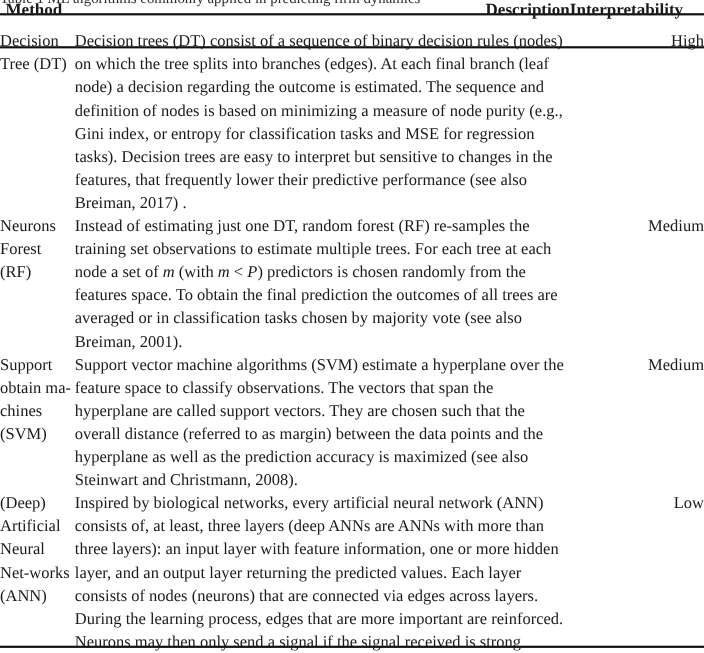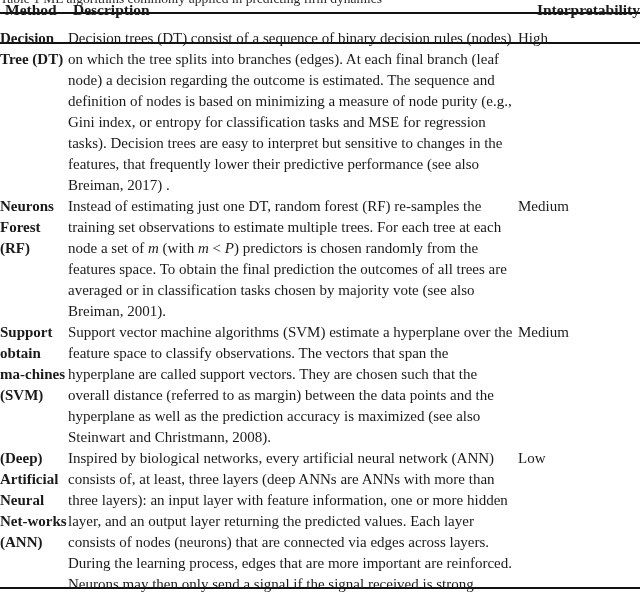--- a/index.html
+++ b/index.html
@@ -72,42 +72,41 @@
 
   thead th {
     font-weight: bold;
     font-size: 15.5px;
     line-height: 20px;
     padding-top: 17px;
     padding-bottom: 5px;
     text-align: left;
   }
   thead th.th-method { padding-left: 5px; }
-  thead th.th-desc   { padding-left: 5px; }
-  thead th.th-interp { text-align: right; padding-right: 0; }
+  thead th.th-desc   { padding-left: 5px; text-align: right; }
+  thead th.th-interp { text-align: left; padding-right: 16px; }
 
   tbody tr td {
     font-size: 15px;
     line-height: 21px;
   }
   tbody tr:first-child td { padding-top: 8px; }
 
   td.cell-method {
     padding-left: 5px;
     padding-right: 2px;
     word-break: break-word;
     hyphens: manual;
-    font-weight: bold;
   }
   td.cell-desc {
     padding-left: 5px;
     padding-right: 6px;
   }
   td.cell-interp {
-    text-align: left;
+    text-align: right;
     padding-right: 18px;
   }
 
   .mi { font-style: italic; }
 </style>
 </head>
 <body>
 
 <div id="page">
 

